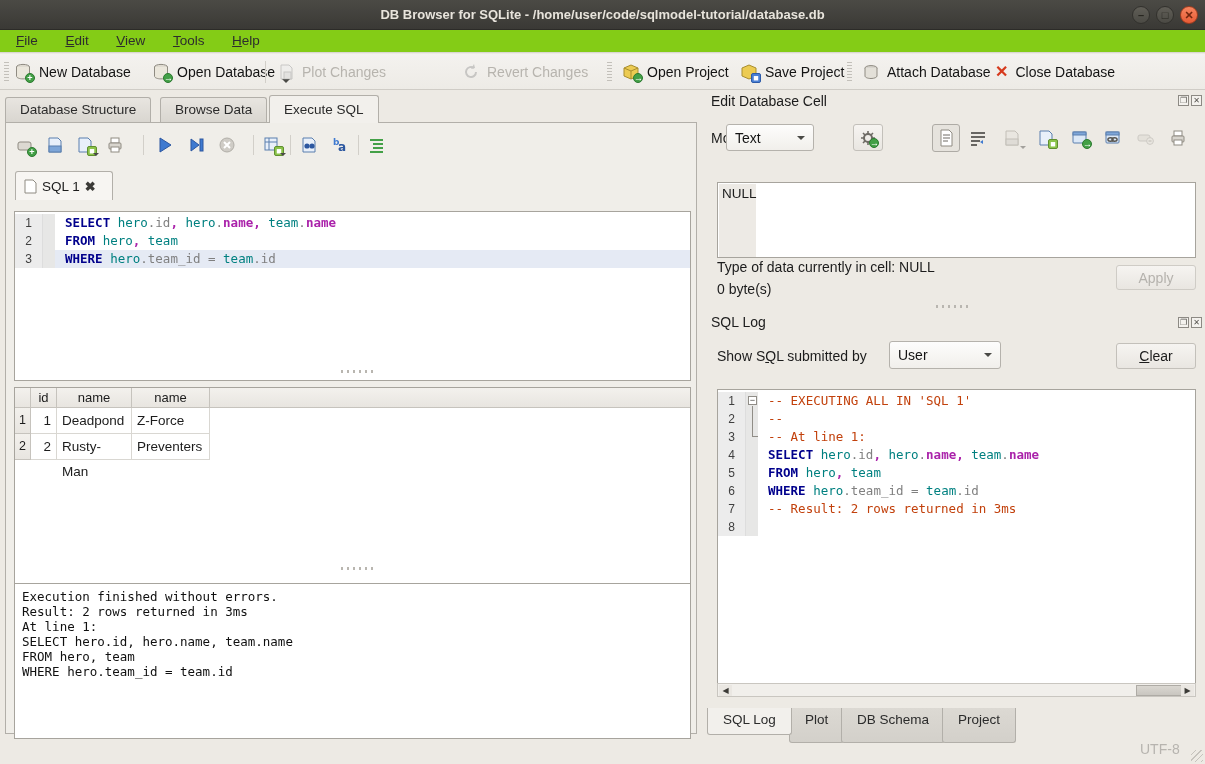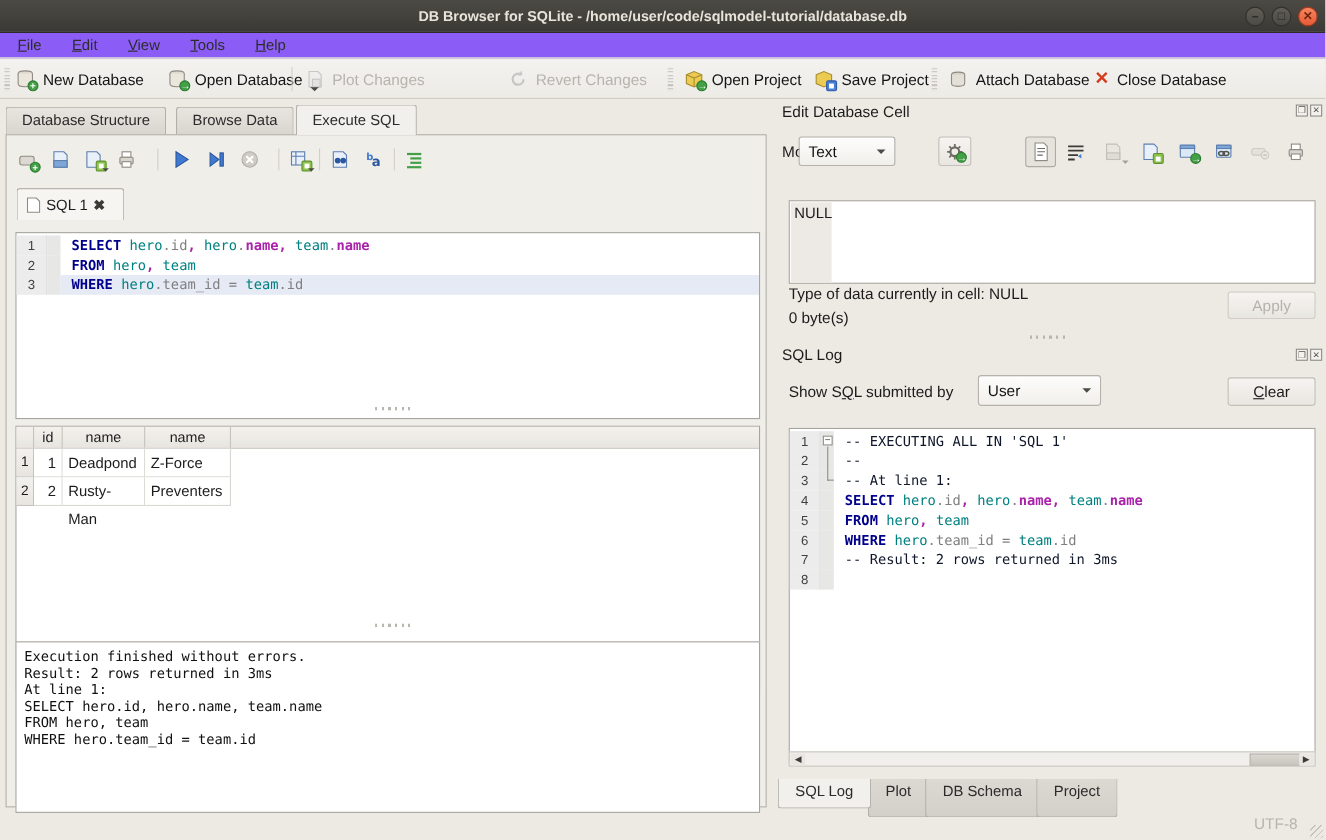--- a/index.html
+++ b/index.html
@@ -15,21 +15,21 @@
   
   .titlebar{position:absolute;left:0;top:0;width:1205px;height:30px;
     background:linear-gradient(#4b4a45,#3a3935);border-bottom:1px solid #2c2b28;}
   .title-text{position:absolute;left:0;right:0;top:0;height:30px;line-height:30px;
     text-align:center;color:#e8e4dc;font-weight:bold;font-size:13px;}
   .winbtn{position:absolute;top:6px;width:18px;height:18px;border-radius:50%;
     background:linear-gradient(#605e57,#4b4a44);border:1px solid #32312d;
     color:#27261f;text-align:center;line-height:16px;font-size:11px;font-weight:bold;}
   .winbtn.close{background:linear-gradient(#f6855f,#e75b35);border-color:#9e3c1f;color:#72260e;}
   
-  .menubar{position:absolute;left:0;top:30px;width:1205px;height:23px;background:#8b5cf6;
+  .menubar{position:absolute;left:0;top:30px;width:1205px;height:23px;background:#84cc16;
     border-bottom:1px solid #dad7d1;}
   .menu-item{display:inline-block;padding:0 12px;line-height:22px;color:#2d2d2d;font-size:13.5px;}
   
   .toolbar{position:absolute;left:0;top:54px;width:1205px;height:36px;
     background:linear-gradient(#f4f2ef,#edebe6);border-bottom:1px solid #cfccc6;}
   .tb-item{position:absolute;top:4px;height:28px;display:flex;align-items:center;gap:7px;
     font-size:14px;color:#141414;white-space:nowrap;}
   .tb-item.disabled{color:#b7b4ae;}
   .tb-item.disabled .icn{opacity:.45;filter:grayscale(1);}
   .drag-handle{position:absolute;top:8px;width:5px;height:20px;
@@ -66,21 +66,21 @@
   .ed-num{width:28px;flex:0 0 28px;background:#ececec;color:#3f3f3f;text-align:center;
     font-family:"Liberation Sans",sans-serif;font-size:12px;border-right:1px solid #dddddd;}
   .ed-fold{width:12px;flex:0 0 12px;background:#e7e7e6;}
   .ed-code{flex:1;padding-left:10px;}
   .ed-row.current .ed-code{background:#e5eaf4;}
   .tk-kw{color:#00008c;font-weight:bold;}
   .tk-id{color:#008080;font-weight:normal;}
   .tk-pu{color:#aa22aa;font-weight:bold;}
   .tk-fd{color:#808080;}
   .tk-pl{color:#000;}
-  .tk-com{color:#0f172a;}
+  .tk-com{color:#c2410c;}
   .split-dots{position:absolute;width:34px;height:3px;
     background:repeating-linear-gradient(90deg,#b9b6b0 0 2px,transparent 2px 6px);}
   
   .grid-hdr{display:flex;height:20px;line-height:19px;
     background:linear-gradient(#f3f1ed,#e8e5e0);border-bottom:1px solid #c6c3bd;font-size:13px;}
   .grid-hdr .hcell{border-right:1px solid #c6c3bd;text-align:center;}
   .grid-row{display:flex;height:26px;line-height:25px;font-size:13.5px;}
   .rowhdr{width:16px;flex:0 0 16px;background:linear-gradient(#f3f1ed,#e8e5e0);
     border-right:1px solid #c6c3bd;border-bottom:1px solid #c6c3bd;text-align:center;font-size:12.5px;}
   .dcell{border-right:1px solid #d9d7d2;border-bottom:1px solid #d9d7d2;padding:0 5px;background:#fff;}

